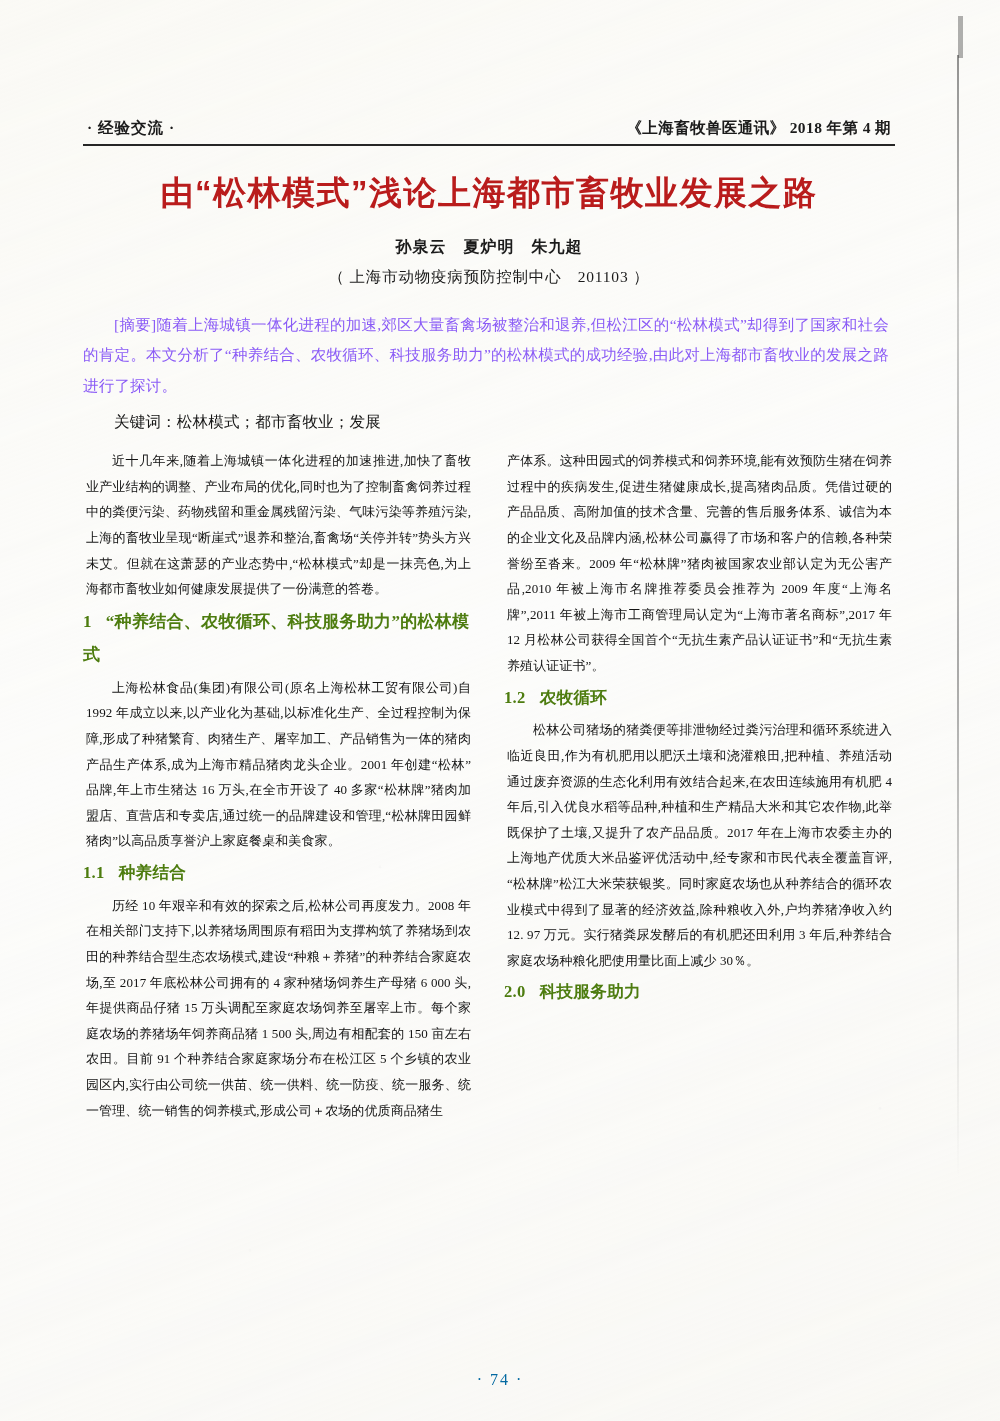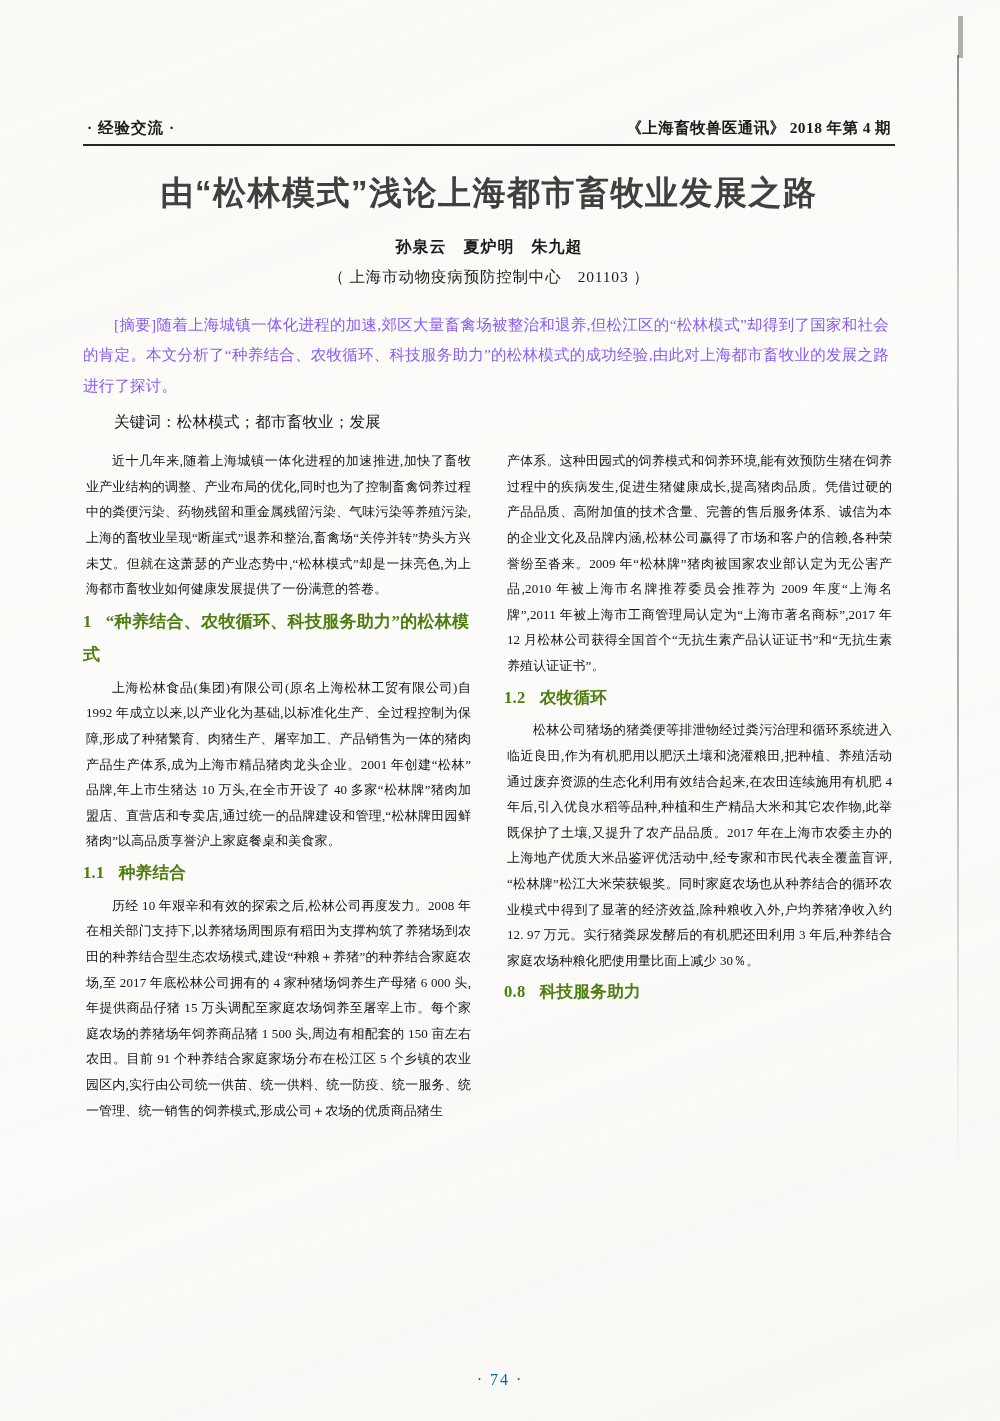--- a/index.html
+++ b/index.html
@@ -86,21 +86,21 @@
     background: #262626;
     margin: 0 0 26px 0;
   }
 
   
   .article-title {
     text-align: center;
     font-size: 33px;
     font-weight: 700;
     letter-spacing: 1.5px;
-    color: #404040;
+    color: #b91c1c;
     line-height: 1.25;
     margin: 0 0 24px 0;
     font-family: "Liberation Sans", "DejaVu Sans", sans-serif;
   }
   .authors {
     text-align: center;
     font-size: 16px;
     letter-spacing: 1px;
     color: #1b1b1b;
     margin: 0 0 9px 0;
@@ -215,35 +215,35 @@
     </div>
     <div class="keywords">关键词：松林模式；都市畜牧业；发展</div>
 
     <div class="columns">
 
       <div class="col">
         <p>近十几年来,随着上海城镇一体化进程的加速推进,加快了畜牧业产业结构的调整、产业布局的优化,同时也为了控制畜禽饲养过程中的粪便污染、药物残留和重金属残留污染、气味污染等养殖污染,上海的畜牧业呈现“断崖式”退养和整治,畜禽场“关停并转”势头方兴未艾。但就在这萧瑟的产业态势中,“松林模式”却是一抹亮色,为上海都市畜牧业如何健康发展提供了一份满意的答卷。</p>
 
         <h2><span class="num">1</span><span>“种养结合、农牧循环、科技服务助力”的松林模式</span></h2>
 
-        <p>上海松林食品(集团)有限公司(原名上海松林工贸有限公司)自 1992 年成立以来,以产业化为基础,以标准化生产、全过程控制为保障,形成了种猪繁育、肉猪生产、屠宰加工、产品销售为一体的猪肉产品生产体系,成为上海市精品猪肉龙头企业。2001 年创建“松林”品牌,年上市生猪达 10 万头,在全市开设了 40 多家“松林牌”猪肉加盟店、直营店和专卖店,通过统一的品牌建设和管理,“松林牌田园鲜猪肉”以高品质享誉沪上家庭餐桌和美食家。</p>
+        <p>上海松林食品(集团)有限公司(原名上海松林工贸有限公司)自 1992 年成立以来,以产业化为基础,以标准化生产、全过程控制为保障,形成了种猪繁育、肉猪生产、屠宰加工、产品销售为一体的猪肉产品生产体系,成为上海市精品猪肉龙头企业。2001 年创建“松林”品牌,年上市生猪达 16 万头,在全市开设了 40 多家“松林牌”猪肉加盟店、直营店和专卖店,通过统一的品牌建设和管理,“松林牌田园鲜猪肉”以高品质享誉沪上家庭餐桌和美食家。</p>
 
         <h3><span class="num">1.1</span><span>种养结合</span></h3>
 
         <p>历经 10 年艰辛和有效的探索之后,松林公司再度发力。2008 年在相关部门支持下,以养猪场周围原有稻田为支撑构筑了养猪场到农田的种养结合型生态农场模式,建设“种粮＋养猪”的种养结合家庭农场,至 2017 年底松林公司拥有的 4 家种猪场饲养生产母猪 6 000 头,年提供商品仔猪 15 万头调配至家庭农场饲养至屠宰上市。每个家庭农场的养猪场年饲养商品猪 1 500 头,周边有相配套的 150 亩左右农田。目前 91 个种养结合家庭家场分布在松江区 5 个乡镇的农业园区内,实行由公司统一供苗、统一供料、统一防疫、统一服务、统一管理、统一销售的饲养模式,形成公司＋农场的优质商品猪生</p>
       </div>
 
       <div class="col">
         <p class="cont">产体系。这种田园式的饲养模式和饲养环境,能有效预防生猪在饲养过程中的疾病发生,促进生猪健康成长,提高猪肉品质。凭借过硬的产品品质、高附加值的技术含量、完善的售后服务体系、诚信为本的企业文化及品牌内涵,松林公司赢得了市场和客户的信赖,各种荣誉纷至沓来。2009 年“松林牌”猪肉被国家农业部认定为无公害产品,2010 年被上海市名牌推荐委员会推荐为 2009 年度“上海名牌”,2011 年被上海市工商管理局认定为“上海市著名商标”,2017 年 12 月松林公司获得全国首个“无抗生素产品认证证书”和“无抗生素养殖认证证书”。</p>
 
         <h3><span class="num">1.2</span><span>农牧循环</span></h3>
 
         <p>松林公司猪场的猪粪便等排泄物经过粪污治理和循环系统进入临近良田,作为有机肥用以肥沃土壤和浇灌粮田,把种植、养殖活动通过废弃资源的生态化利用有效结合起来,在农田连续施用有机肥 4 年后,引入优良水稻等品种,种植和生产精品大米和其它农作物,此举既保护了土壤,又提升了农产品品质。2017 年在上海市农委主办的上海地产优质大米品鉴评优活动中,经专家和市民代表全覆盖盲评,“松林牌”松江大米荣获银奖。同时家庭农场也从种养结合的循环农业模式中得到了显著的经济效益,除种粮收入外,户均养猪净收入约 12. 97 万元。实行猪粪尿发酵后的有机肥还田利用 3 年后,种养结合家庭农场种粮化肥使用量比面上减少 30％。</p>
 
-        <h3><span class="num">0.8</span><span>科技服务助力</span></h3>
+        <h3><span class="num">2.0</span><span>科技服务助力</span></h3>
 
       </div>
 
     </div>
   </div>
 
   <div class="page-footer">· 74 ·</div>
 
 </div>
 

